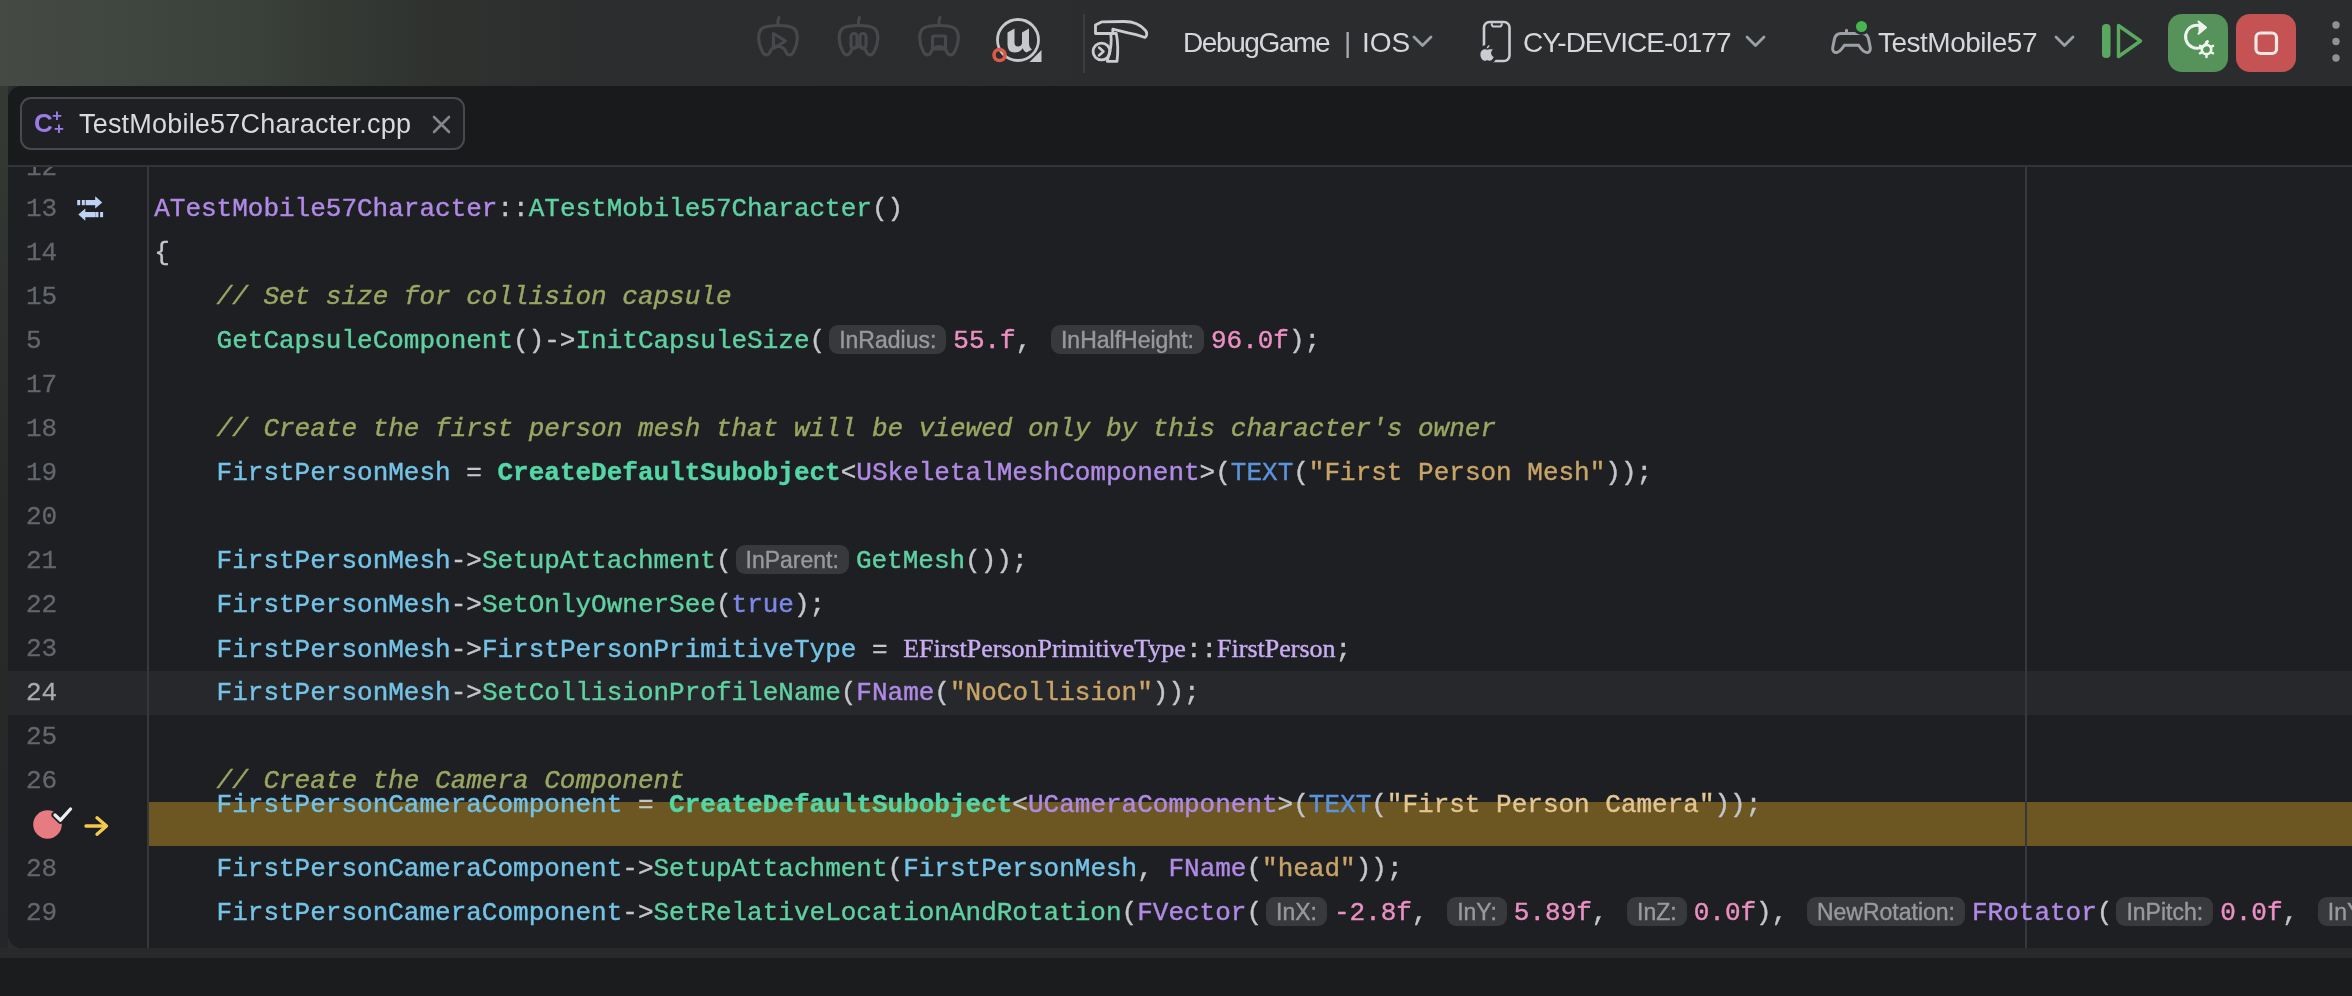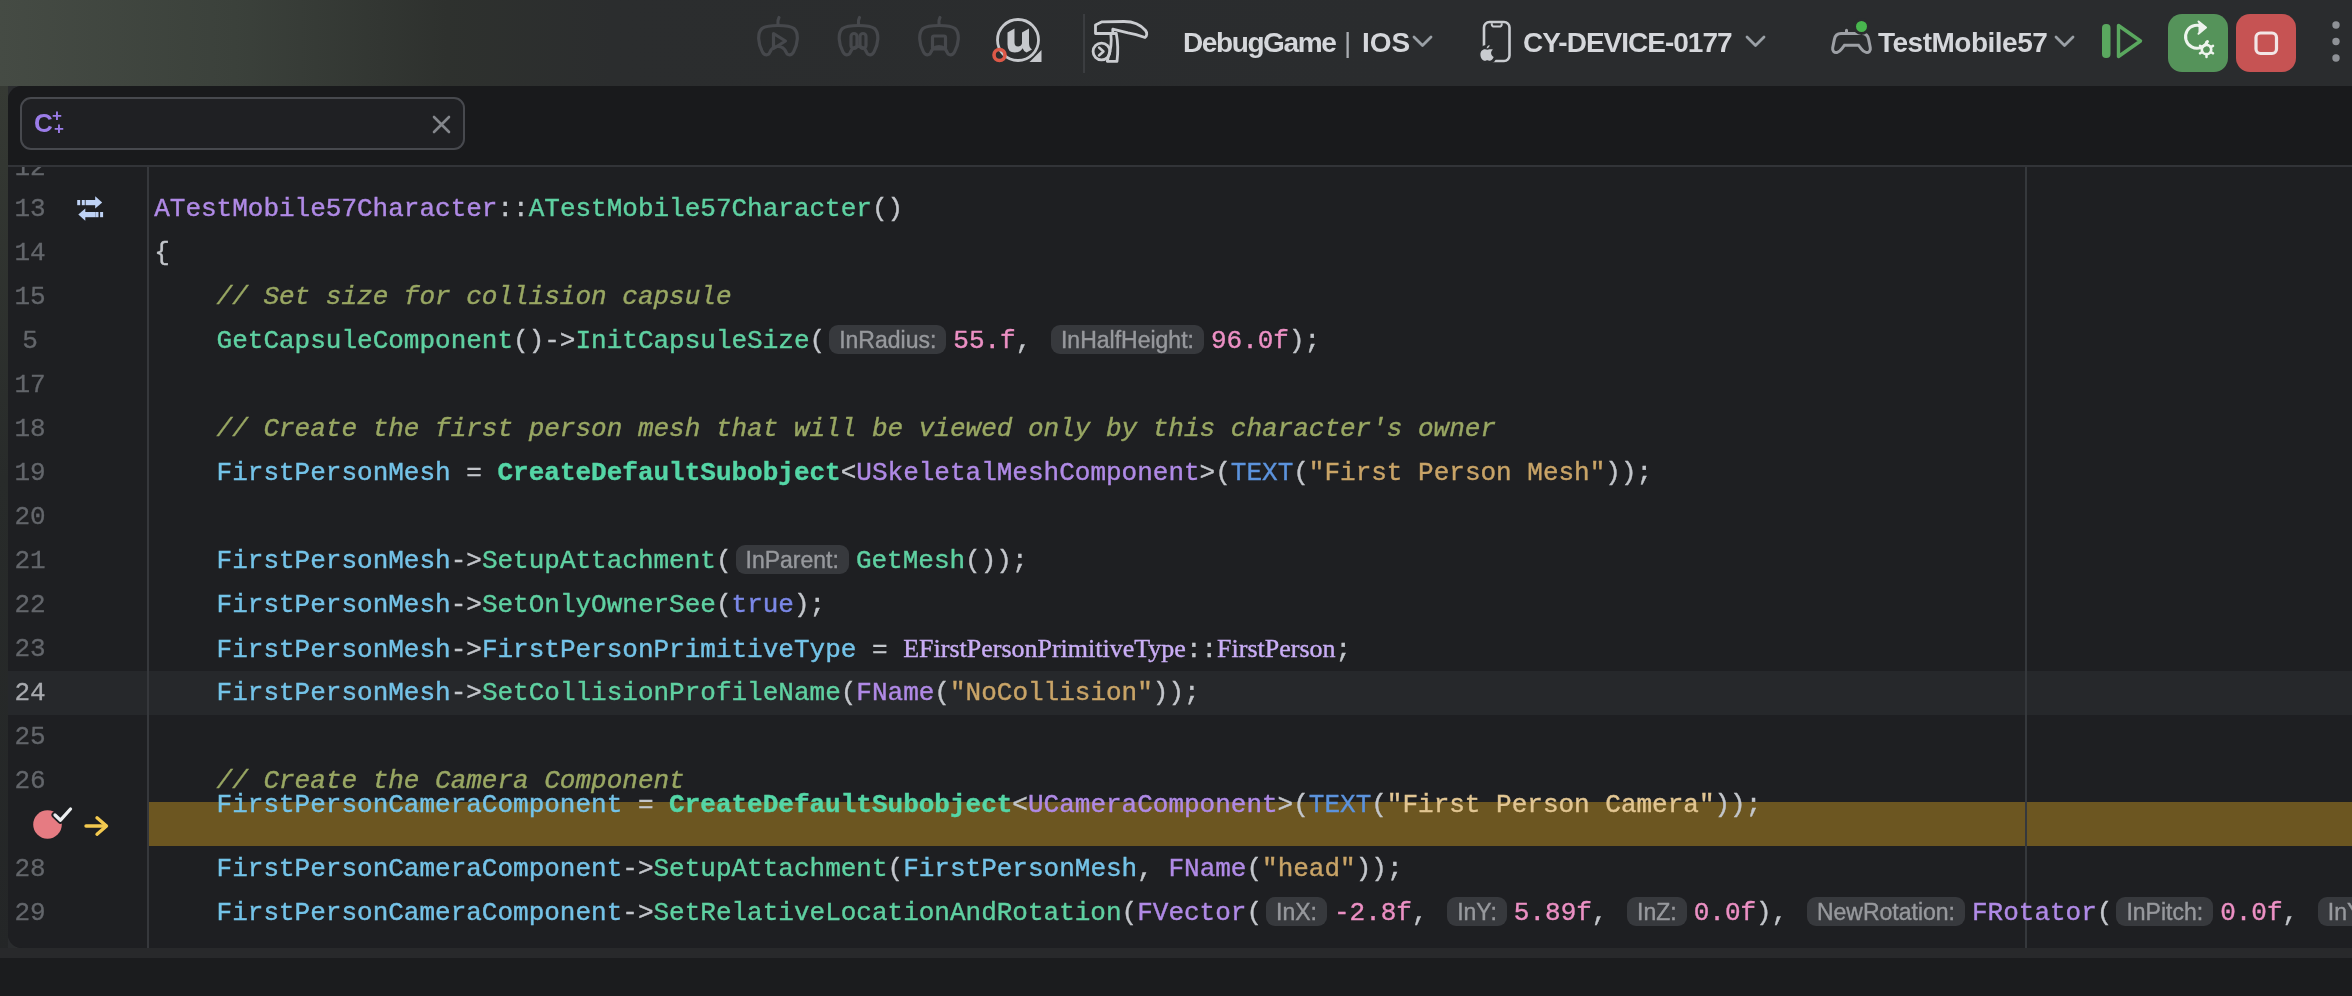--- a/index.html
+++ b/index.html
@@ -13,37 +13,37 @@
   #panel{left:8px;top:86px;width:2344px;height:862px;background:#1e1f22;border-radius:14px 0 0 14px;overflow:hidden;}
   #tabstrip{left:0;top:0;width:2344px;height:79px;background:#191a1c;}
   #tabdivider{left:0;top:79px;width:2344px;height:2px;background:#323438;}
   #tab{left:12px;top:11px;width:441px;height:49px;border:2px solid #47494e;border-radius:11px;background:#1f2023;}
   #tablabel{left:57px;top:0;height:49px;line-height:50px;font-size:27px;color:#d8dade;letter-spacing:0.2px;}
   #editor{left:0;top:81px;width:2344px;height:781px;overflow:hidden;background:#1e1f22;}
   #caretband{left:0;top:504px;width:2344px;height:44px;background:#26282b;}
   #execband{left:139px;top:635px;width:2205px;height:44px;background:#6c5621;}
   #marginline{left:2017px;top:0;width:2px;height:781px;background:#35383c;}
   #gutterline{left:139px;top:0;width:2px;height:781px;background:#36383c;}
-  .num{position:absolute;left:2px;width:40px;text-align:center;font:26px/44px "Liberation Mono",monospace;color:#63666b;-webkit-text-stroke:0.3px;}
+  .num{position:absolute;left:18px;width:40px;text-align:left;font:26px/44px "Liberation Mono",monospace;color:#63666b;-webkit-text-stroke:0.3px;}
   .code{position:absolute;left:146.2px;white-space:pre;font:26px/44px "Liberation Mono",monospace;color:#c3c6cb;-webkit-text-stroke:0.4px;}
   .t{color:#b08ae6;}  
   .en{color:#c9adf5;font-family:Liberation Serif, serif;} 
   .fn{color:#5fd1a2;} 
   .fnb{color:#54d6a6;font-weight:bold;}
   .fld{color:#74c3e8;} 
   .kw{color:#7b88e8;}  
   .num2{color:#ec90c4;}
   .str{color:#c9a467;} 
   .str2{color:#e2c693;}
   .cm{color:#99a763;font-style:italic;}
   .mac{color:#5c93dd;text-align:center;} 
   .pill{display:inline-block;height:29px;line-height:30px;border-radius:9px;background:#37393d;color:#97999d;
     font-family:"Liberation Sans",sans-serif;font-size:23px;font-style:normal;padding:0 10px;margin:0 7px 0 4px;
     vertical-align:middle;position:relative;top:-2px;}
-  .tbtext{position:absolute;top:0;height:86px;line-height:86px;font-size:28px;font-weight:700;color:#d5d7db;}
+  .tbtext{position:absolute;top:0;height:86px;line-height:86px;font-size:28px;font-weight:400;color:#d5d7db;}
   .btn{position:absolute;top:14px;width:60px;height:58px;border-radius:14px;}
 </style>
 </head>
 <body>
 <div class="abs" id="toolbar"></div>
 <div class="abs" id="leftstrip"></div>
 <div class="abs" id="bottomband"></div>
 <div class="abs" id="bottomdark"></div>
 
 <svg class="abs" style="left:0;top:0" width="2352" height="86" viewBox="0 0 2352 86">
@@ -145,20 +145,21 @@
 
 <div class="abs" id="panel">
   <div class="abs" id="tabstrip"></div>
   <div class="abs" id="tabdivider"></div>
   <div class="abs" id="tab">
     <svg class="abs" style="left:12px;top:9px" width="32" height="32" viewBox="0 0 32 32">
       <text x="0" y="24" font-family="Liberation Sans" font-size="26" font-weight="bold" fill="#9b7ce8">C</text>
       <text x="18" y="13" font-family="Liberation Sans" font-size="17" font-weight="bold" fill="#9b7ce8">+</text>
       <text x="20" y="26" font-family="Liberation Sans" font-size="17" font-weight="bold" fill="#9b7ce8">+</text>
     </svg>
+    <div class="abs" id="tablabel">TestMobile57Character.cpp</div>
     <svg class="abs" style="left:410px;top:16px" width="20" height="20" viewBox="0 0 20 20">
       <path d="M 2,2 L 17,17 M 17,2 L 2,17" stroke="#83868b" stroke-width="2.6" stroke-linecap="round"></path>
     </svg>
   </div>
   <div class="abs" id="editor">
     <div class="abs" id="caretband"></div>
     <div class="abs" id="execband"></div>
     <div class="abs" id="marginline"></div>
     <div class="abs" id="gutterline"></div>
     <div id="nums">

